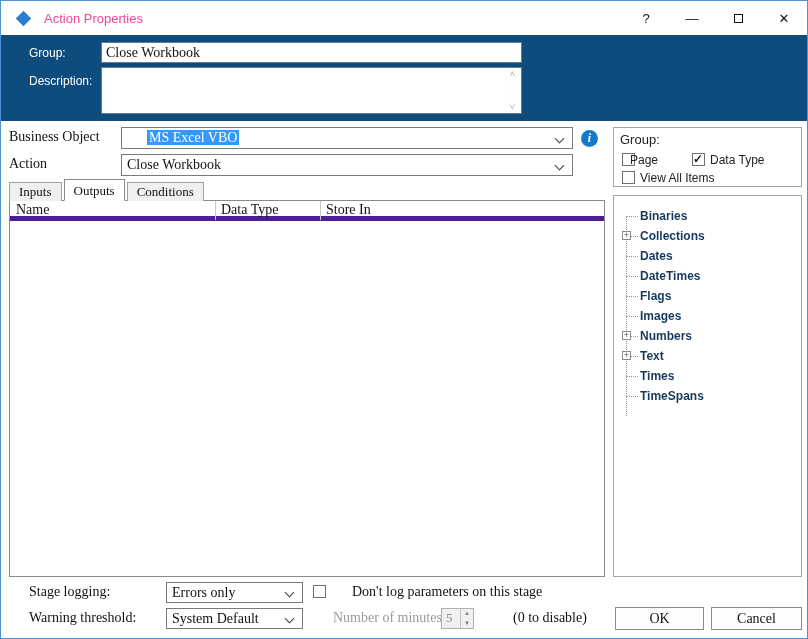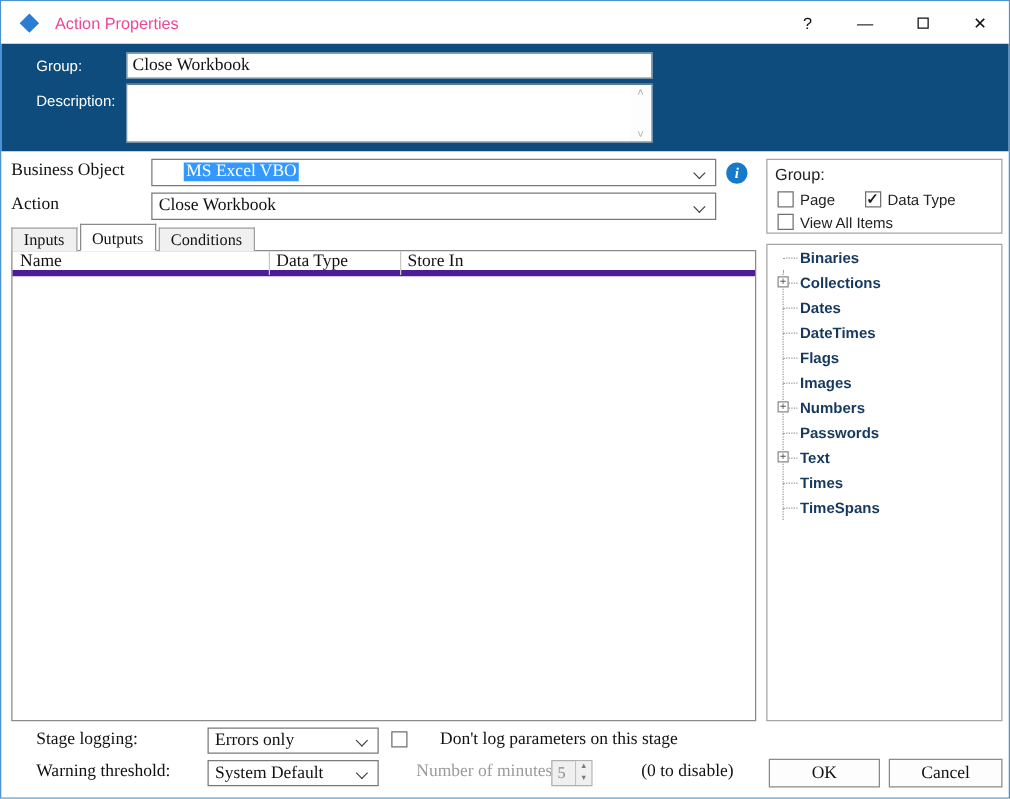--- a/index.html
+++ b/index.html
@@ -44,21 +44,21 @@
   .table { position: absolute; left: 8px; top: 199px; width: 596px; height: 377px; background: #fff; border: 1px solid #8a8a8a; }
   .table-header { position: relative; height: 20px; border-bottom: 5px solid #4c1d95; }
   .th { position: absolute; top: 1px; font-family: "Liberation Serif", serif; font-size: 14px; color: #111; }
   .col-sep { position: absolute; top: 0; height: 19px; border-left: 1px solid #c8c8c8; }
   
   .group-box { position: absolute; left: 612px; top: 126px; width: 189px; height: 60px; border: 1px solid #a5a5a5; background: #fff; }
   .group-title { position: absolute; left: 6px; top: 4px; font-size: 13px; color: #222; }
   .checkbox { position: absolute; width: 13px; height: 13px; border: 1px solid #707070; background: #fff; }
   .checkbox.checked::after { content: "✓"; position: absolute; left: 0px; top: -2px; font-size: 12px; font-weight: bold; color: #1a1a1a; }
   .cb-label { position: absolute; font-size: 12px; color: #222; white-space: nowrap; }
-  .tree-box { position: absolute; left: 612px; top: 194px; width: 189px; height: 382px; border: 1px solid #a5a5a5; background: #fff; padding-top: 0; }
+  .tree-box { position: absolute; left: 612px; top: 194px; width: 189px; height: 382px; border: 1px solid #a5a5a5; background: #fff; padding-top: 10px; }
   .tree-vline { position: absolute; left: 12px; top: 20px; height: 200px; border-left: 1px dotted #9a9a9a; }
   .tree-row { position: relative; height: 20px; padding-left: 26px; display: flex; align-items: center; }
   .tree-row::before { content: ""; position: absolute; left: 12px; top: 10px; width: 12px; border-top: 1px dotted #9a9a9a; }
   .plusbox { display: none; position: absolute; left: 8px; top: 5px; width: 9px; height: 9px; background: #fff;
     border: 1px solid #8a8a8a; font-size: 9px; line-height: 7px; text-align: center; color: #555; }
   .tree-row.expandable .plusbox { display: block; }
   .tree-label { font-size: 12px; font-weight: bold; color: #17395e; }
   
   .footer-label { position: absolute; font-family: "Liberation Serif", serif; font-size: 14px; color: #111; white-space: nowrap; margin-left: 20px; }
   .footer-label.disabled { color: #9b9b9b; }
@@ -126,21 +126,21 @@
       <span class="th" style="left:316px;">Store In</span>
       <span class="col-sep" style="left:205px;"></span>
       <span class="col-sep" style="left:310px;"></span>
     </div>
     <div></div>
   </div>
 
   <div class="group-box">
     <span class="group-title">Group:</span>
     <span class="checkbox" style="left:8px; top:25px;"></span>
-    <span class="cb-label" style="left:26px; top:25px;">Page</span>
+    <span class="cb-label" style="left:16px; top:25px;">Page</span>
     <span class="checkbox checked" style="left:78px; top:25px;"></span>
     <span class="cb-label" style="left:96px; top:25px;">Data Type</span>
     <span class="checkbox" style="left:8px; top:43px;"></span>
     <span class="cb-label" style="left:26px; top:43px;">View All Items</span>
   </div>
 
   <div class="tree-box">
     <div class="tree-vline"></div>
     <div>
     <div class="tree-row">
@@ -171,24 +171,20 @@
     <div class="tree-row">
 
       <span class="tree-label">Images</span>
     </div>
 
     <div class="tree-row expandable">
       <span class="plusbox">+</span>
       <span class="tree-label">Numbers</span>
     </div>
 
-    <div class="tree-row">
-
-      <span class="tree-label">Passwords</span>
-    </div>
 
     <div class="tree-row expandable">
       <span class="plusbox">+</span>
       <span class="tree-label">Text</span>
     </div>
 
     <div class="tree-row">
 
       <span class="tree-label">Times</span>
     </div>

